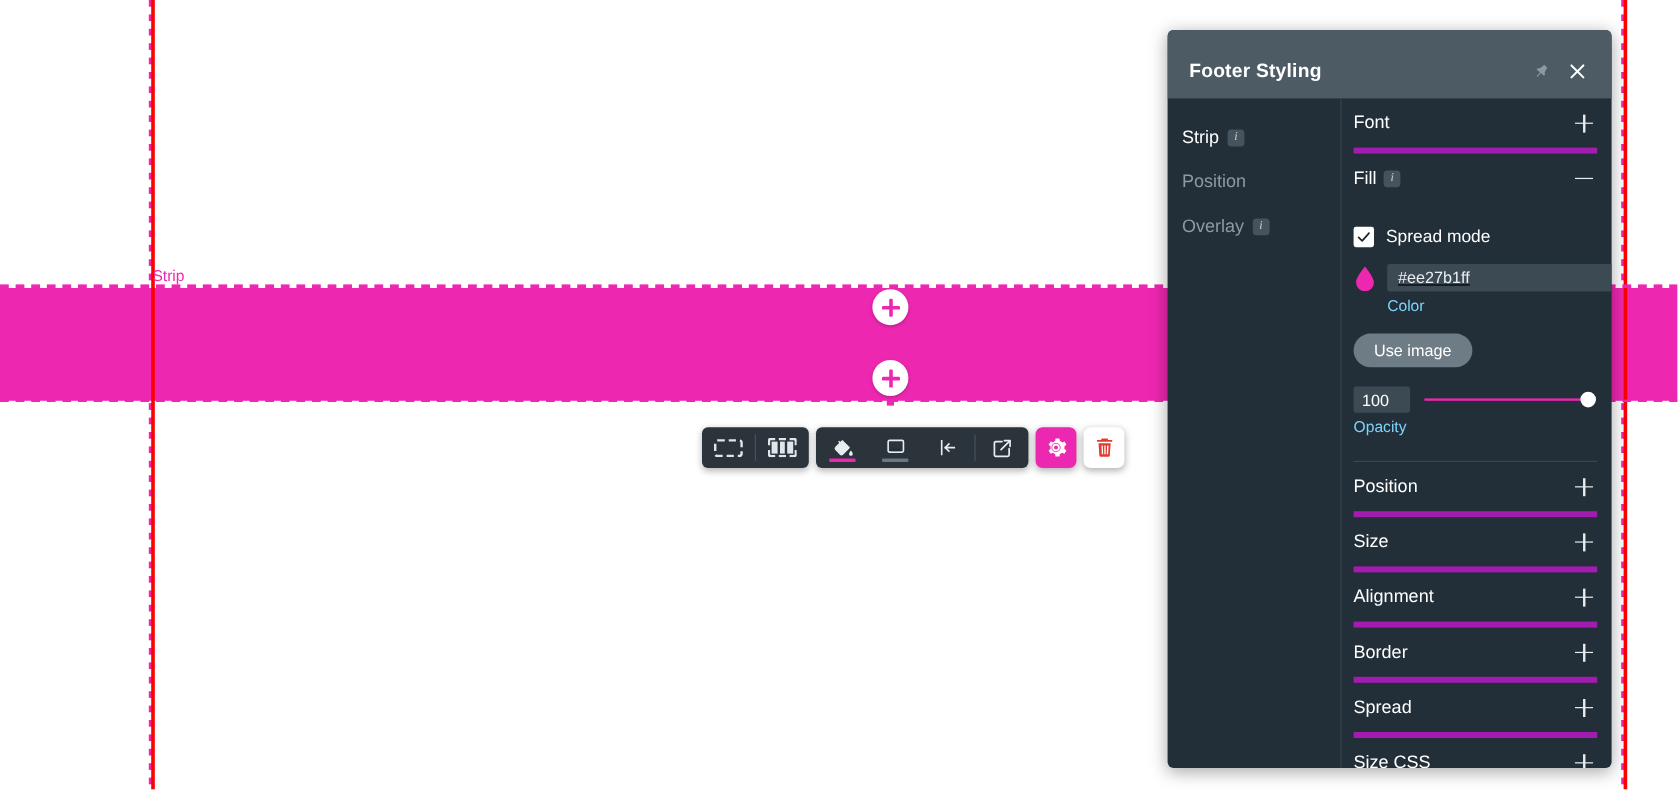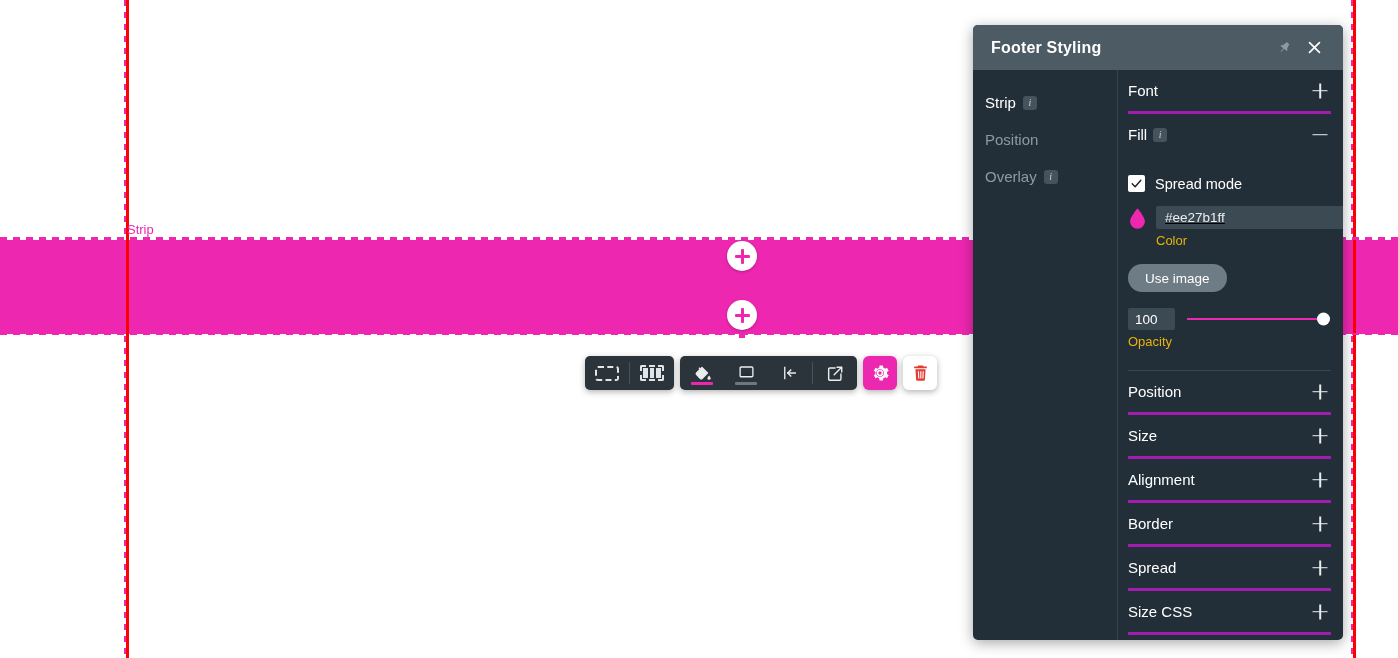--- a/index.html
+++ b/index.html
@@ -212,21 +212,21 @@
     display: flex;
     flex-direction: column;
     overflow: hidden;
   }
   #panel-header {
     height: 45px;
     flex: 0 0 45px;
     background: #4d5b64;
     display: flex;
     align-items: center;
-    padding: 0 14px 0 18px;
+    padding: 12px 14px 0 18px;
   }
   #panel-title {
     font-size: 16px;
     font-weight: bold;
     color: #ffffff;
     flex: 1;
     letter-spacing: .2px;
   }
   .hdr-icon {
     width: 30px; height: 30px;
@@ -278,21 +278,21 @@
     padding: 0 12px 0 10px;
     box-sizing: border-box;
     overflow: hidden;
   }
 
   .sec-head {
     height: 41px;
     display: flex;
     align-items: center;
     gap: 8px;
-    border-bottom: 3px solid #a21caf;
+    border-bottom: 5px solid #a21caf;
     cursor: pointer;
   }
   .sec-title {
     font-size: 15px;
     color: #ffffff;
     flex: 1;
   }
   .sec-toggle {
     width: 22px;
     height: 22px;
@@ -351,21 +351,21 @@
     border-radius: 2px;
     color: #e9eef1;
     font-size: 13.5px;
     font-family: "Liberation Sans", sans-serif;
     padding: 0 9px;
     box-sizing: border-box;
     outline: none;
   }
   .sub-label {
     font-size: 13px;
-    color: #eab308;
+    color: #7dd3fc;
     margin: 4px 0 0 28px;
   }
 
   .btn-pill {
     margin: 16px 0 0 0;
     height: 28px;
     padding: 0 17px;
     border-radius: 14px;
     background: #6d7c85;
     color: #ffffff;

